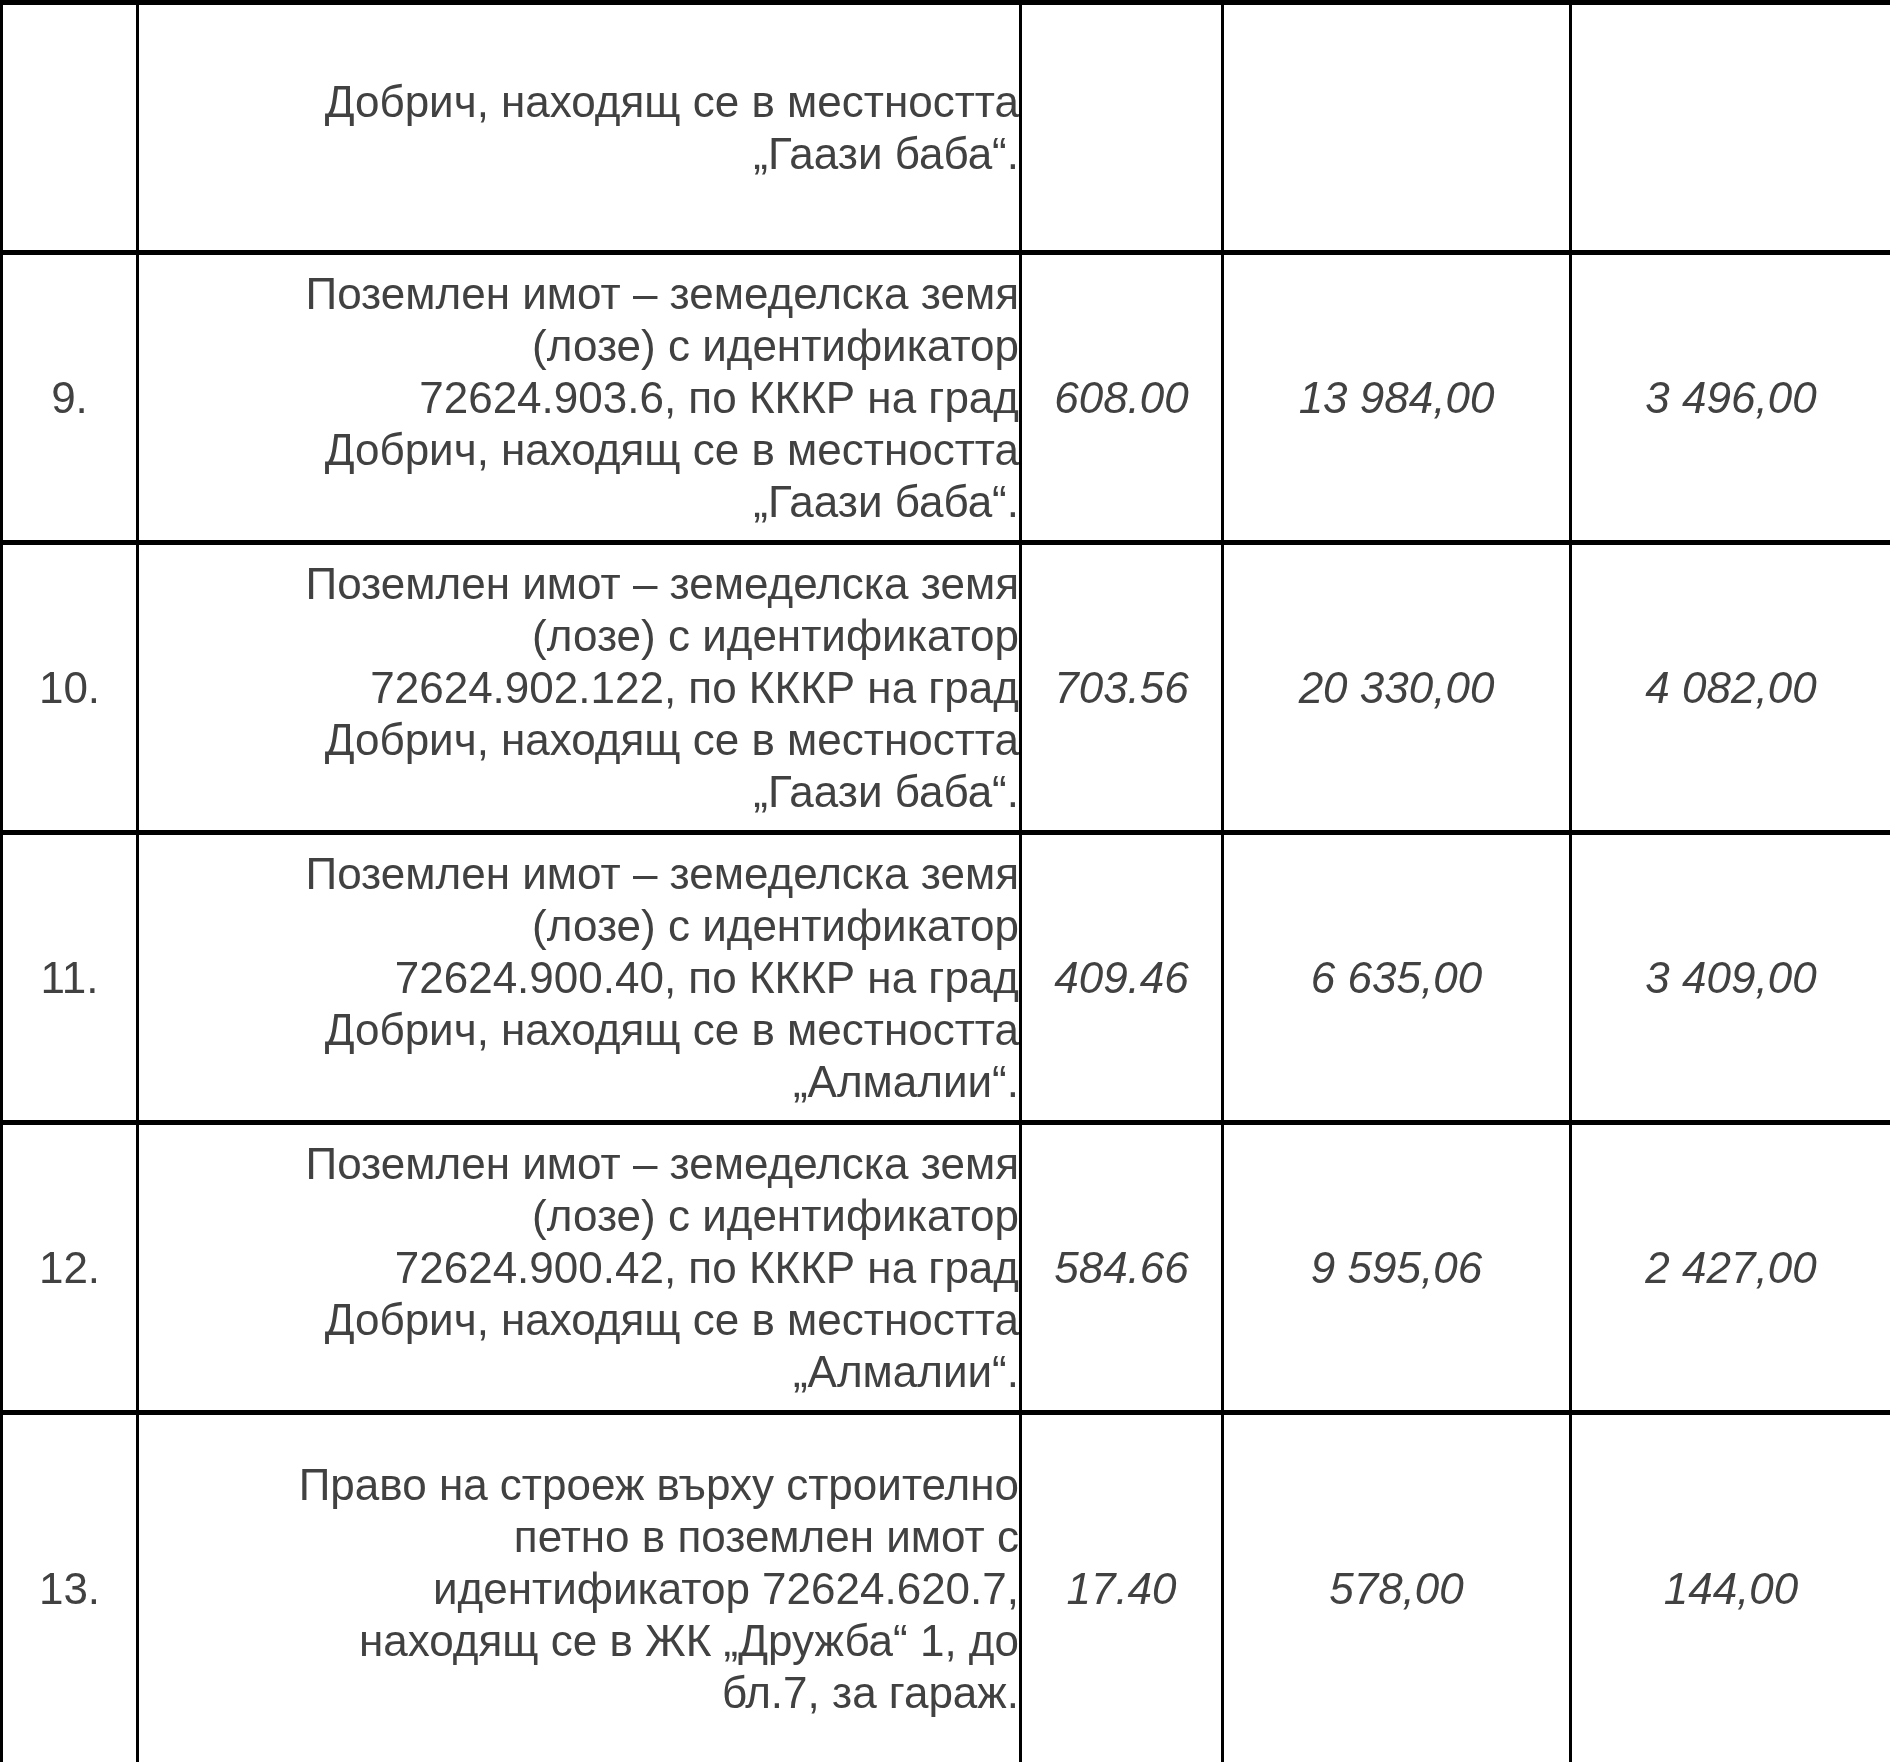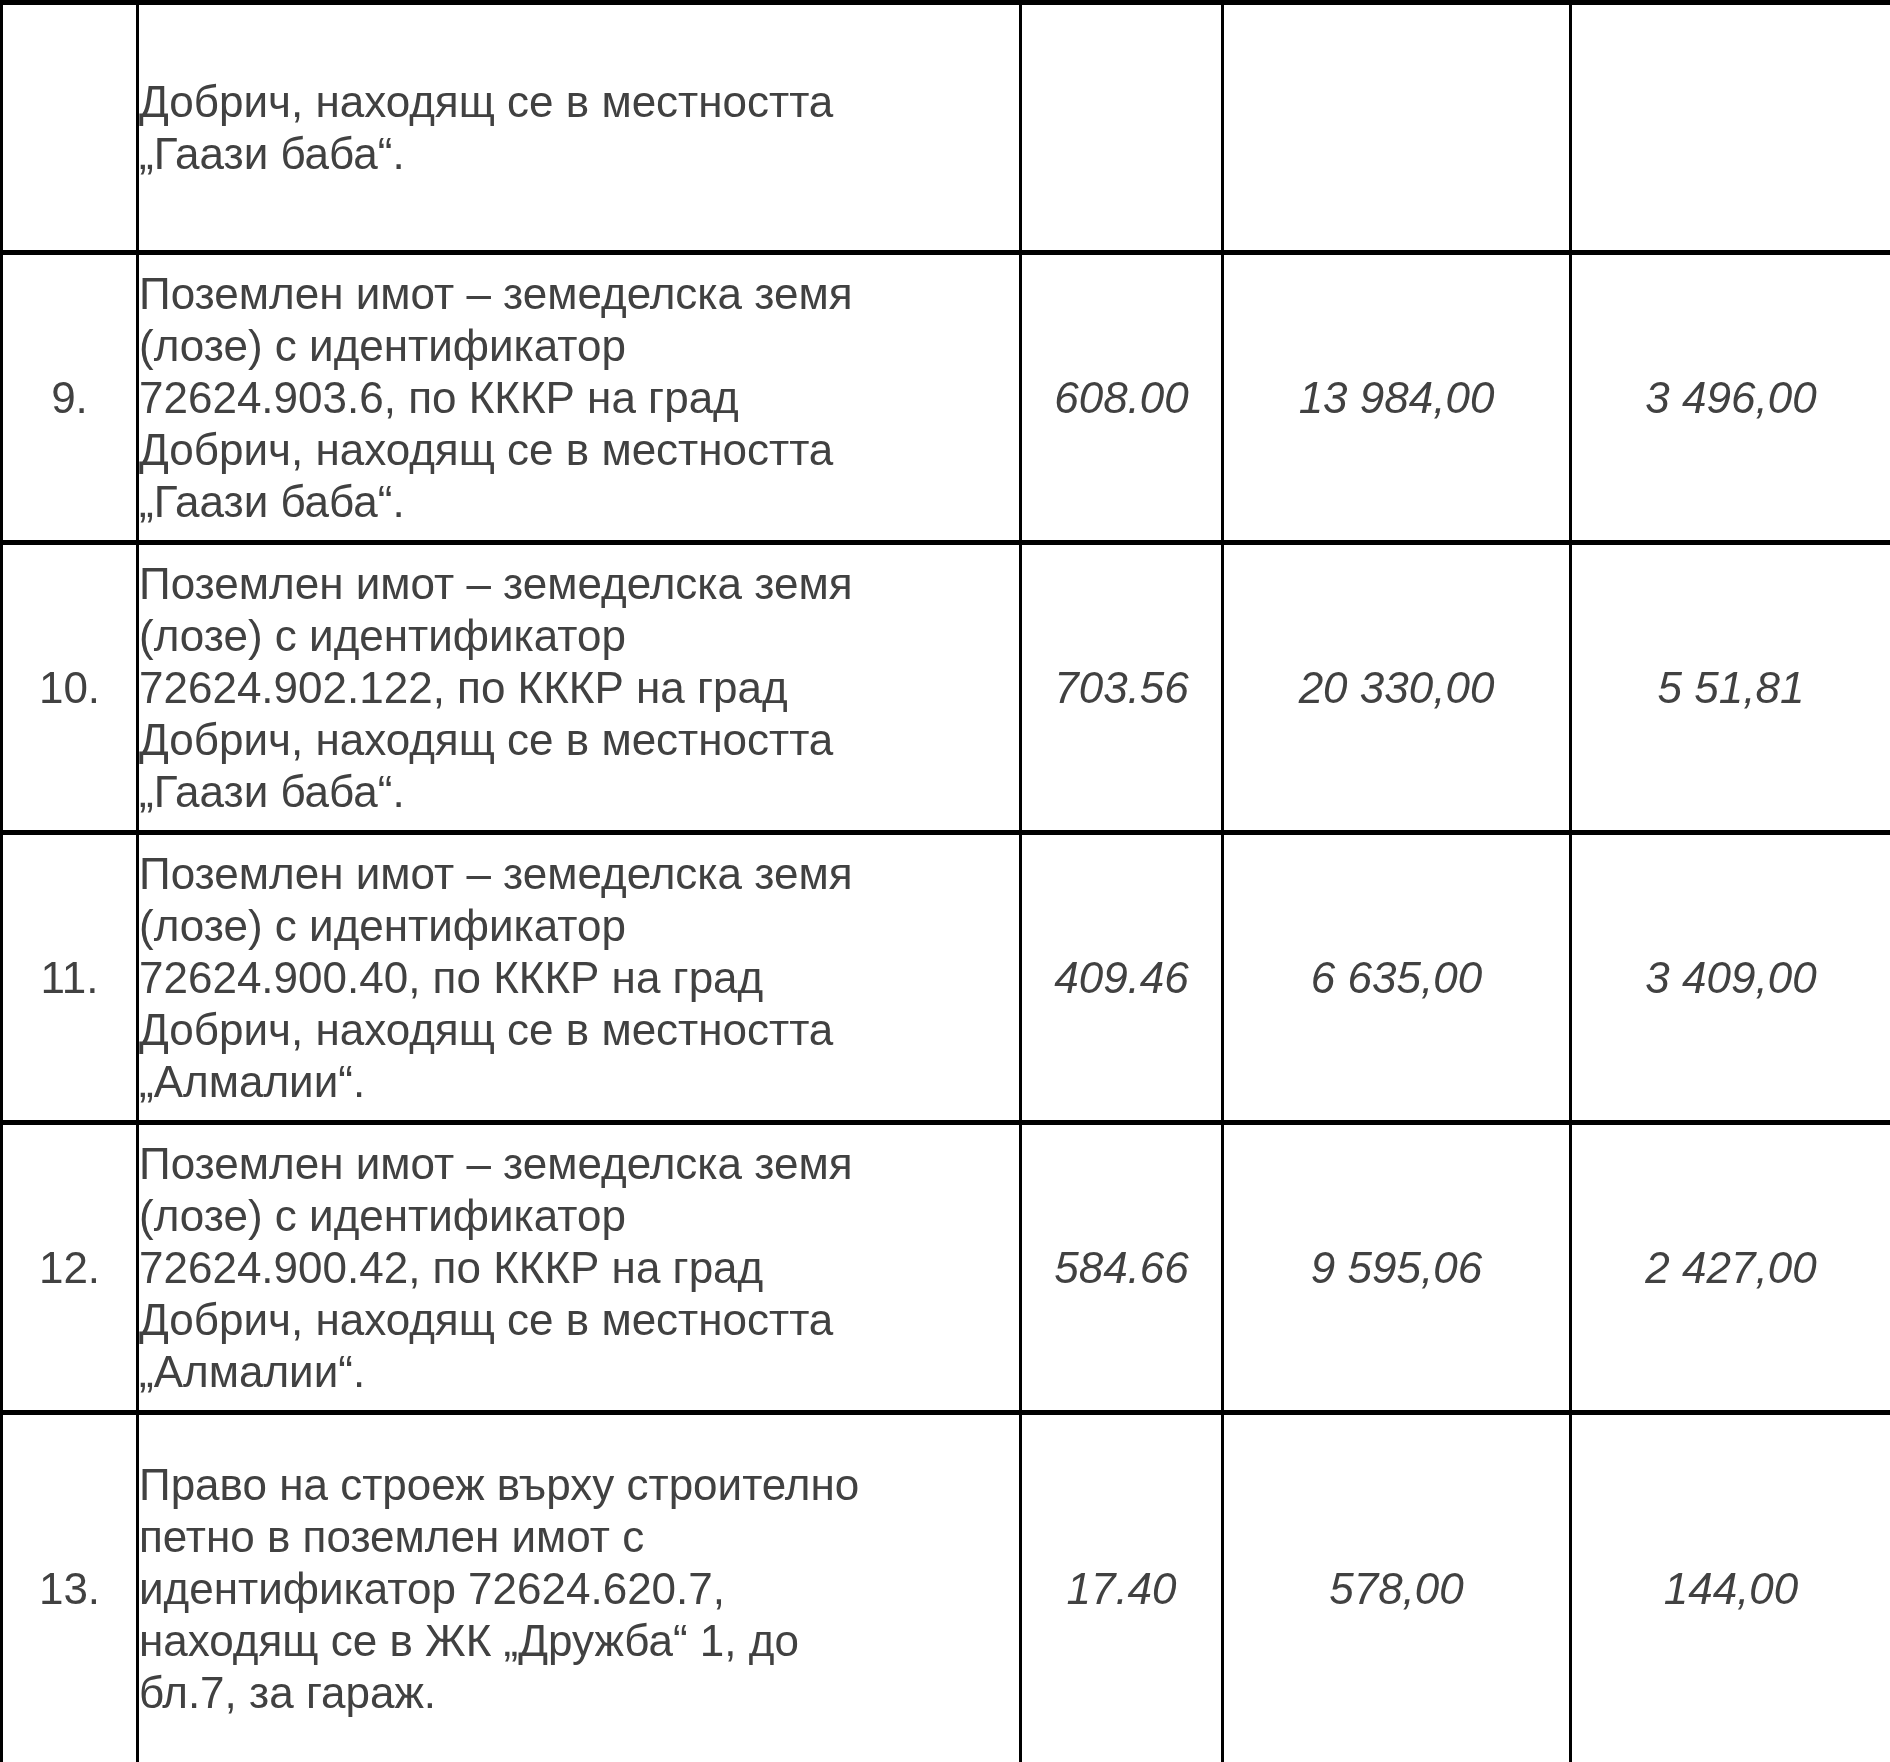--- a/index.html
+++ b/index.html
@@ -24,21 +24,21 @@
     vertical-align: middle;
     font-size: 44px;
     line-height: 52px;
     overflow: hidden;
     padding: 0;
   }
   td.cell-number {
     text-align: center;
   }
   td.cell-description {
-    text-align: left;
+    text-align: right;
     padding: 12px 12px 12px 22px;
     white-space: pre-line;
   }
   td.cell-numeric {
     text-align: center;
     font-style: italic;
   }
   tr.row-partial   { height: 250px; }
   tr.row-standard  { height: 290px; }
   tr.row-last      { height: 352px; }
@@ -76,21 +76,21 @@
     </tr>
     <tr class="row-standard">
       <td class="cell-number">10.</td>
       <td class="cell-description">Поземлен имот – земеделска земя
 (лозе) с идентификатор
 72624.902.122, по КККР на град
 Добрич, находящ се в местността
 „Гаази баба“.</td>
       <td class="cell-numeric">703.56</td>
       <td class="cell-numeric">20 330,00</td>
-      <td class="cell-numeric">5 51,81</td>
+      <td class="cell-numeric">4 082,00</td>
     </tr>
     <tr class="row-standard">
       <td class="cell-number">11.</td>
       <td class="cell-description">Поземлен имот – земеделска земя
 (лозе) с идентификатор
 72624.900.40, по КККР на град
 Добрич, находящ се в местността
 „Алмалии“.</td>
       <td class="cell-numeric">409.46</td>
       <td class="cell-numeric">6 635,00</td>

